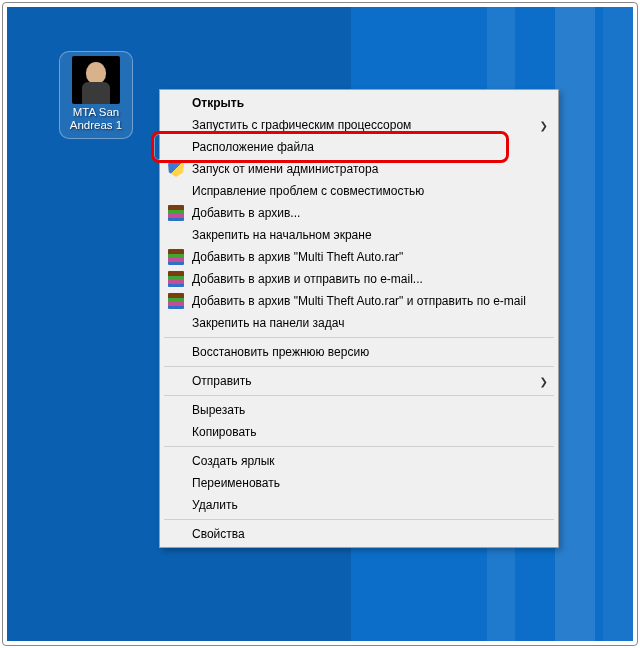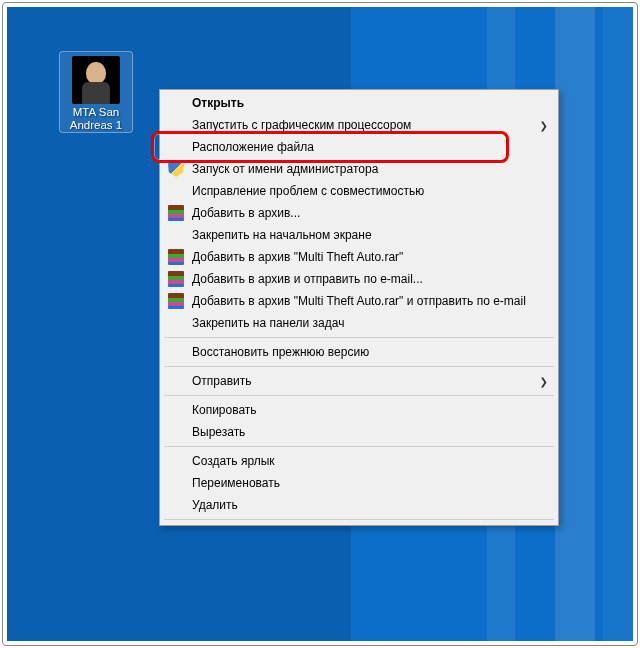--- a/index.html
+++ b/index.html
@@ -30,24 +30,24 @@
     .beam2 { position: absolute; top:0; bottom:0; left: 548px; width: 40px; background: rgba(255,255,255,0.12); }
     .beam3 { position: absolute; top:0; bottom:0; right: 0; width: 30px; background: rgba(255,255,255,0.05); }
 
     .desktop-icon {
       position: absolute;
       top: 44px;
       left: 52px;
       width: 74px;
       text-align: center;
       color: #fff;
-      padding: 2px 2px 0 2px;
+      padding: 2px 2px 6px 2px;
       border: 1px solid rgba(255,255,255,0.35);
       background: rgba(255,255,255,0.10);
-      border-radius: 4px;
+      border-radius: 10px;
     }
     .icon-img {
       width: 48px; height: 48px;
       margin: 2px auto 2px auto;
       background: #000;
       border-radius: 2px;
       position: relative;
       overflow: hidden;
     }
     .icon-img::before{
@@ -194,33 +194,36 @@
         <div class="menu-item">
           <span>Восстановить прежнюю версию</span>
         </div>
         <div class="separator"></div>
         <div class="menu-item">
           <span>Отправить</span>
           <span class="arrow">❯</span>
         </div>
         <div class="separator"></div>
         <div class="menu-item">
+          <span>Вырезать</span>
+        </div>
+        <div class="menu-item">
           <span>Копировать</span>
         </div>
-        <div class="menu-item">
-          <span>Вырезать</span>
-        </div>
         <div class="separator"></div>
         <div class="menu-item">
           <span>Создать ярлык</span>
         </div>
         <div class="menu-item">
           <span>Переименовать</span>
         </div>
         <div class="menu-item">
           <span>Удалить</span>
         </div>
         <div class="separator"></div>
+        <div class="menu-item">
+          <span>Свойства</span>
+        </div>
       </div>
   </div>
 
   <div class="highlight-box highlight-pos"></div>
 </div>
 
 </body></html>

